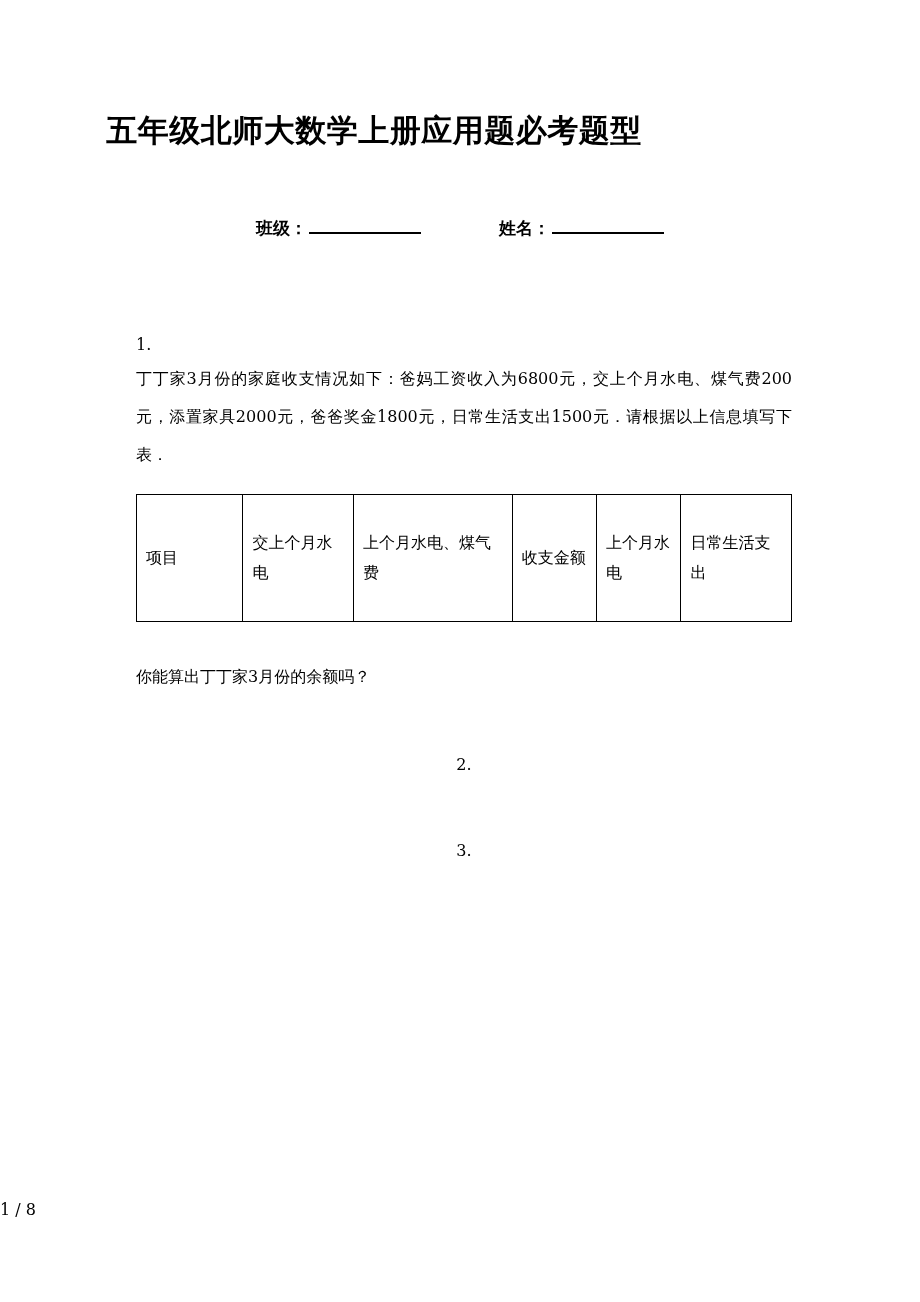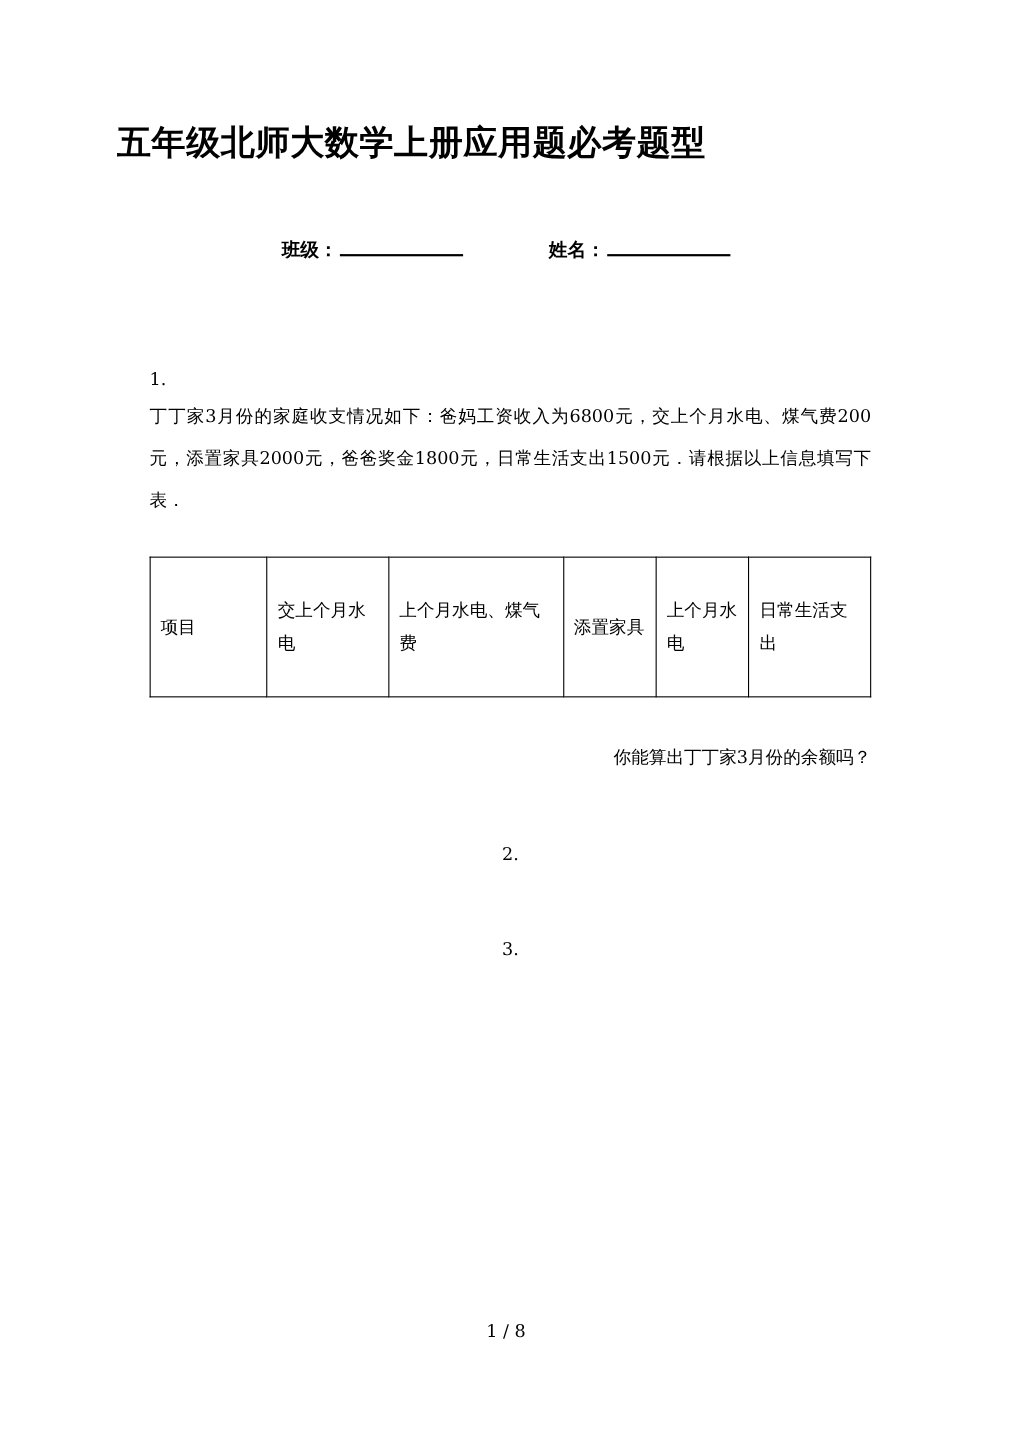--- a/index.html
+++ b/index.html
@@ -92,31 +92,31 @@
     text-justify: inter-ideograph;
   }
   .q-body-center {
     font-size: 17px;
     line-height: 38px;
     text-align: center;
   }
   .sub-question {
     font-size: 16px;
     line-height: 34px;
-    text-align: right;
+    text-align: left;
   }
   .spacer-md { height: 38px; }
   .spacer-lg { height: 56px; }
 
   
   .budget-table {
     border-collapse: collapse;
     width: 656px;
     table-layout: fixed;
-    margin-top: 32px;
+    margin-top: 20px;
   }
   .budget-table td {
     border: 1.6px solid #000000;
     font-size: 16px;
     line-height: 30px;
     padding: 8px 9px;
     vertical-align: middle;
     word-break: break-all;
   }
   .budget-table tr.header-row td { height: 110px; }
@@ -128,21 +128,21 @@
   .col-furn    { width: 84px; }
   .col-bonus   { width: 84px; }
   .col-living  { width: 110px; }
 
   
   .footer {
     position: absolute;
     top: 1198px;
     left: 0;
     width: 920px;
-    text-align: center;
+    text-align: left;
     font-size: 16px;
     line-height: 24px;
   }
 </style>
 </head>
 <body>
 
 <div class="page">
 
   <div class="doc-title">五年级北师大数学上册应用题必考题型</div>
@@ -169,21 +169,21 @@
           <col class="col-utility">
           <col class="col-furn">
           <col class="col-bonus">
           <col class="col-living">
         </colgroup>
         <tbody>
           <tr class="header-row">
             <td>项目</td>
             <td>交上个月水电</td>
             <td>上个月水电、煤气费</td>
-            <td>添置家具</td>
+            <td>收支金额</td>
             <td>上个月水电</td>
             <td>日常生活支出</td>
           </tr>
         </tbody>
       </table>
 
       <div class="spacer-md"></div>
       <div class="sub-question">你能算出丁丁家3月份的余额吗？</div>
     </div>
 

